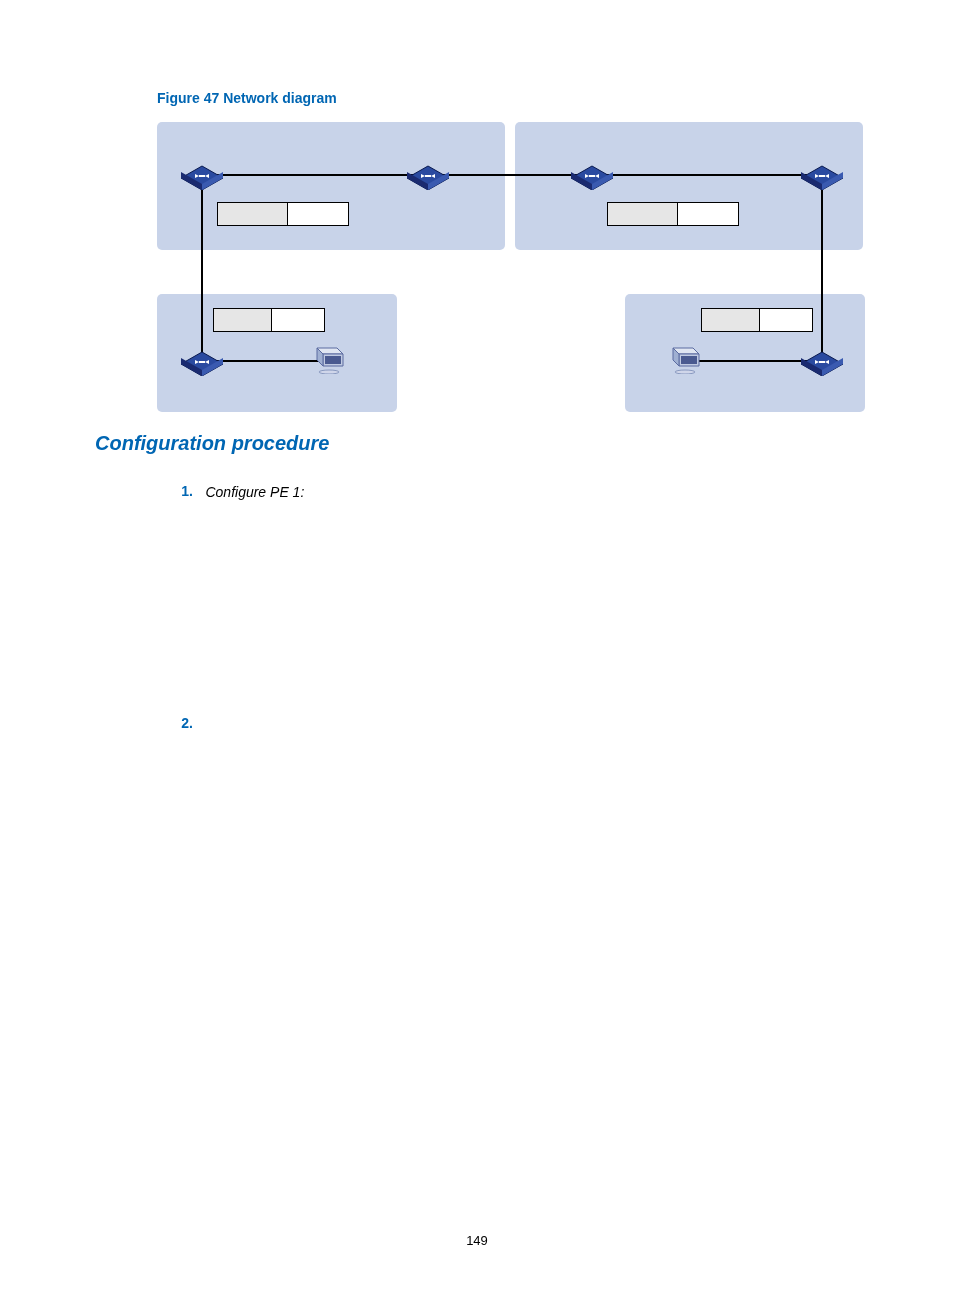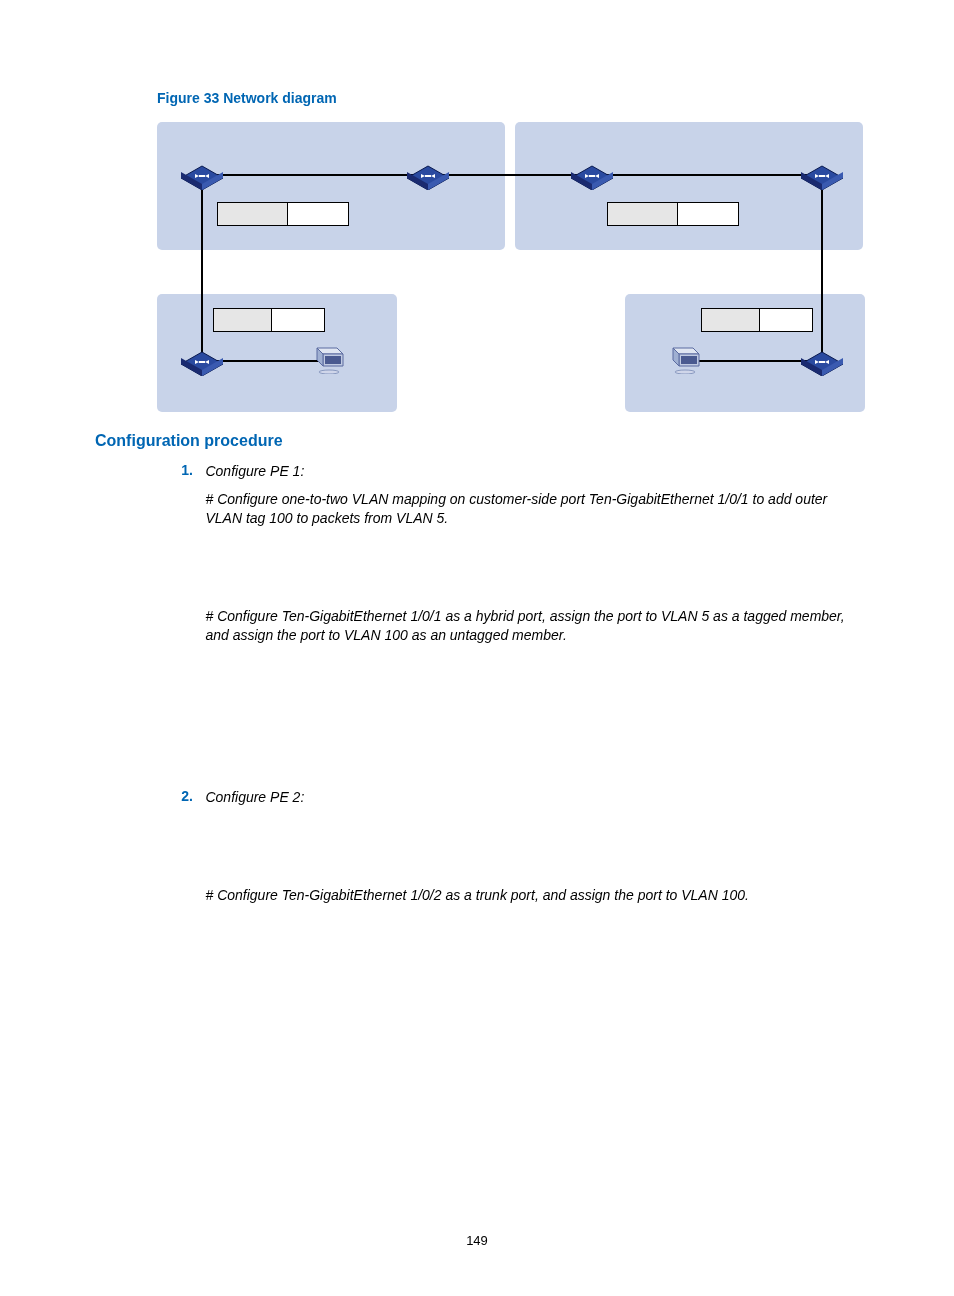--- a/index.html
+++ b/index.html
@@ -60,23 +60,24 @@
     justify-content: center;
   }
   .table-box .cell:last-child { border-right: none; }
   .link-line {
     position: absolute;
     background: #000;
   }
   .heading-blue {
     color: #0066b3;
     font-weight: bold;
-    font-size: 16px;
+    font-size: 20px;
     margin-top: 20px;
-    margin-bottom: 12px;
+    margin-bottom: 28px;
+    font-style: italic;
   }
   .list-area {
     margin-left: 62px;
   }
   .list-num {
     display: inline-block;
     width: 36px;
     color: #0066b3;
     font-weight: bold;
     font-size: 14px;
@@ -108,21 +109,21 @@
   .pc-device {
     position: absolute;
     width: 34px;
     height: 30px;
   }
 </style>
 </head>
 <body>
 
 <div class="page">
-  <div class="figure-caption">Figure 33 Network diagram</div>
+  <div class="figure-caption">Figure 47 Network diagram</div>
 
   <div class="diagram-wrap">
 
     <div class="shaded service-pane" style="left:0;"></div>
     <div class="shaded service-pane" style="left:358px;"></div>
 
     <div class="shaded customer-pane" style="left:0;"></div>
     <div class="shaded customer-pane" style="left:468px;"></div>
 
     <div class="link-line" style="top:52px; left:60px; width:590px; height:2px;"></div>
@@ -247,31 +248,27 @@
     </div>
   </div>
 
   <div class="heading-blue">Configuration procedure</div>
 
   <div class="list-area">
     <div>
       <span class="list-num">1.</span>
       <span class="list-body">
         <div class="para">Configure PE 1:</div>
-        <div class="para"># Configure one-to-two VLAN mapping on customer-side port Ten-GigabitEthernet 1/0/1 to add outer VLAN tag 100 to packets from VLAN 5.</div>
         <div class="gap-medium"></div>
-        <div class="para"># Configure Ten-GigabitEthernet 1/0/1 as a hybrid port, assign the port to VLAN 5 as a tagged member, and assign the port to VLAN 100 as an untagged member.</div>
         <div class="gap-medium"></div>
         <div class="gap-medium2"></div>
       </span>
     </div>
     <div>
       <span class="list-num">2.</span>
       <span class="list-body">
-        <div class="para">Configure PE 2:</div>
         <div class="gap-medium"></div>
-        <div class="para"># Configure Ten-GigabitEthernet 1/0/2 as a trunk port, and assign the port to VLAN 100.</div>
       </span>
     </div>
   </div>
 </div>
 
 <div class="page-number">149</div>
 
 </body></html>

